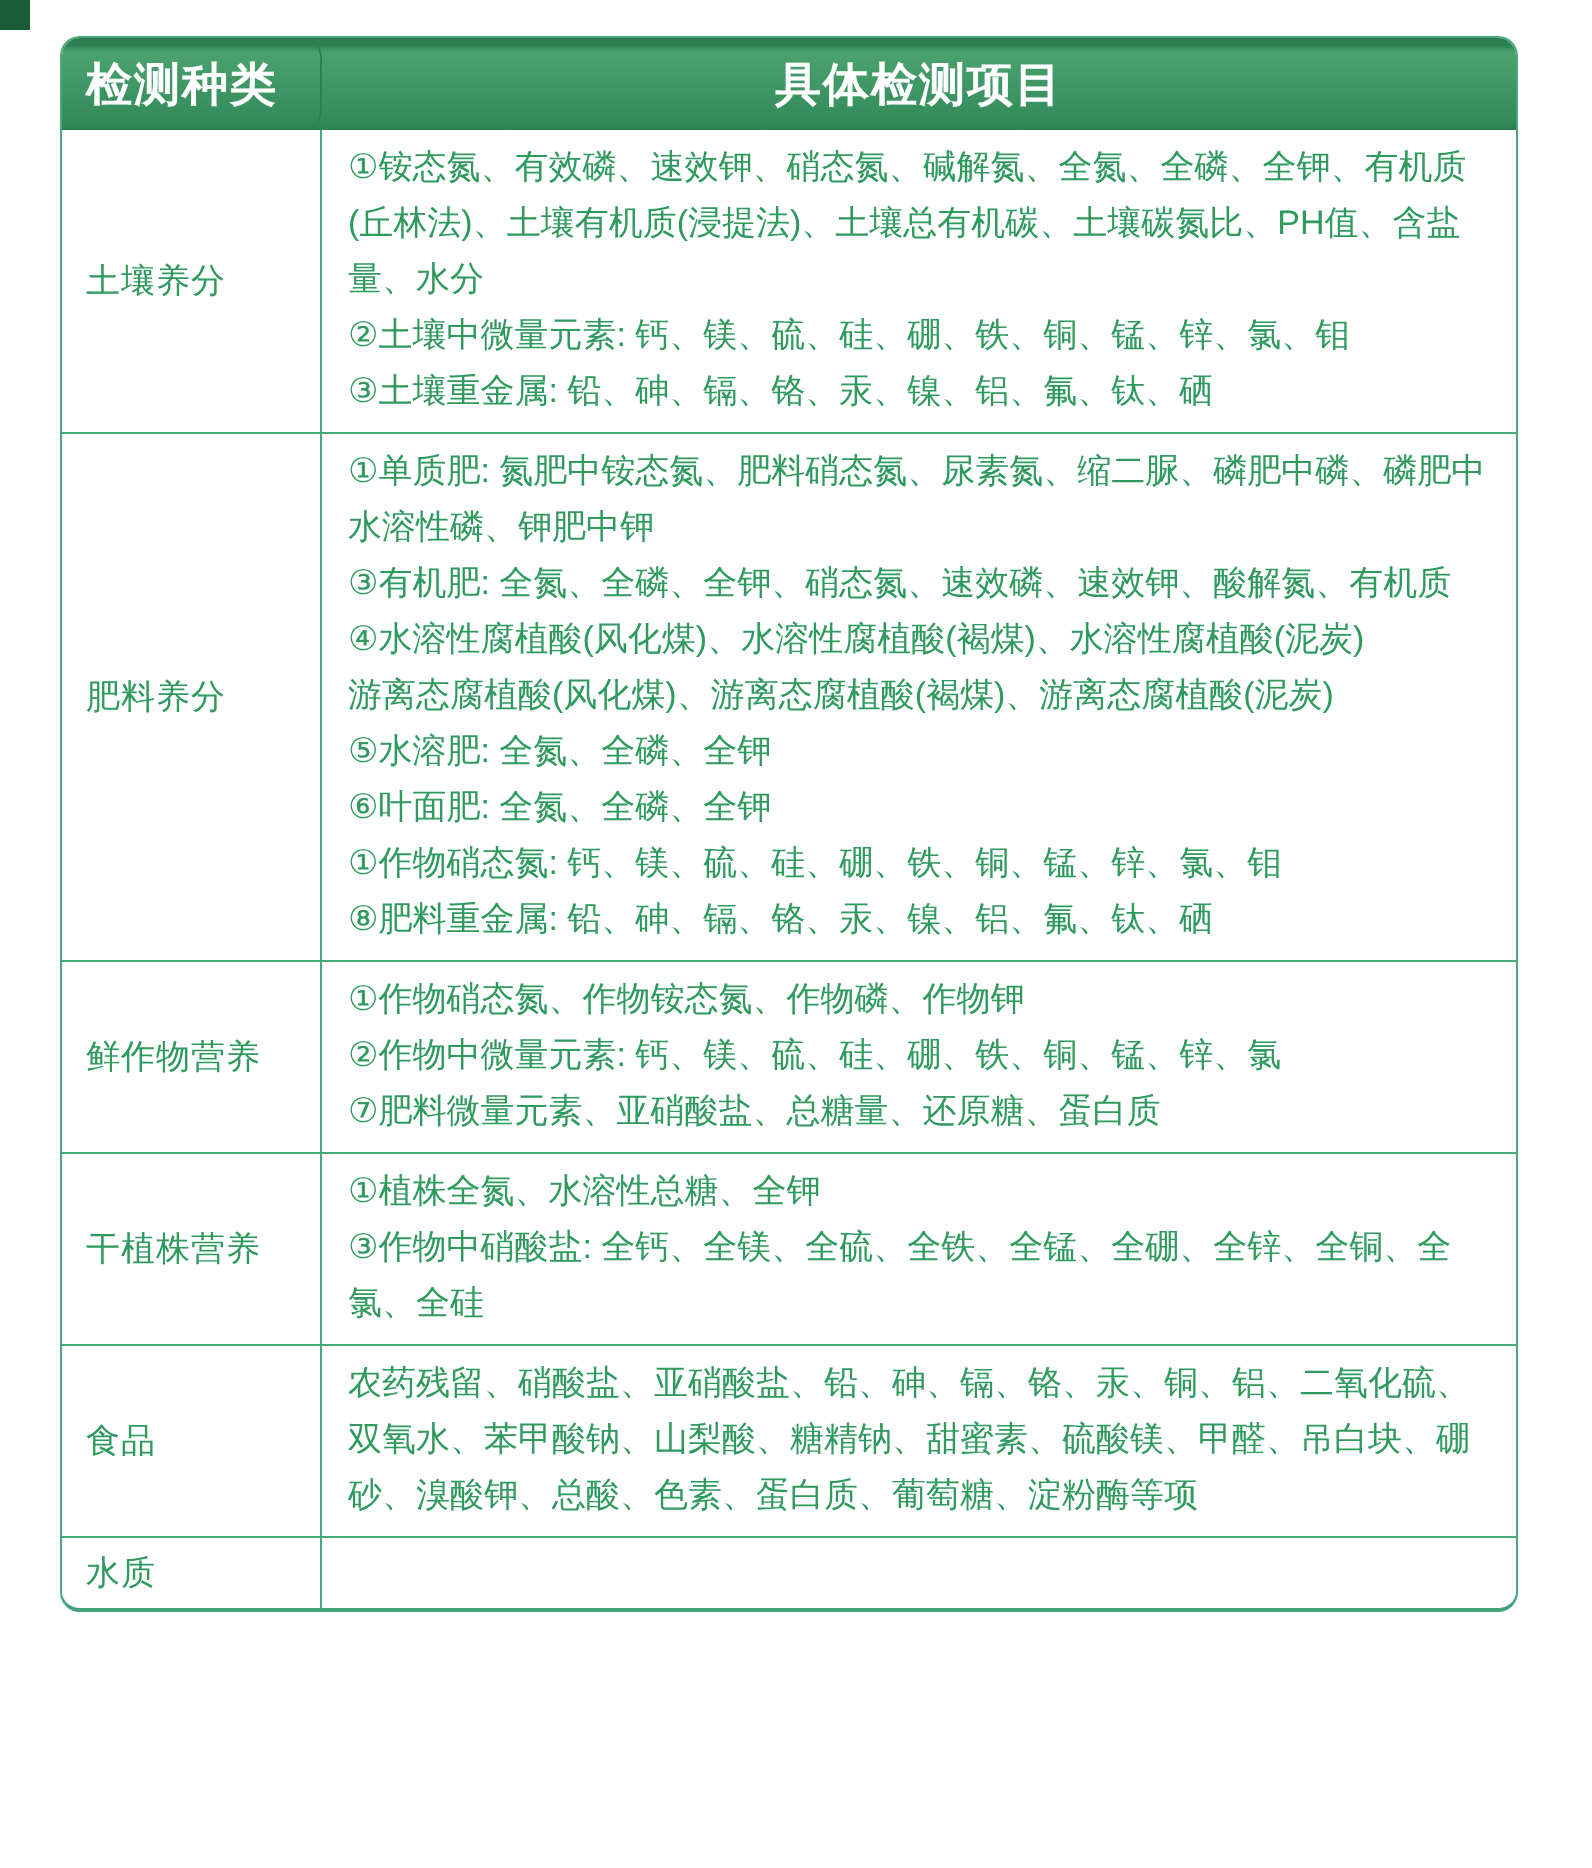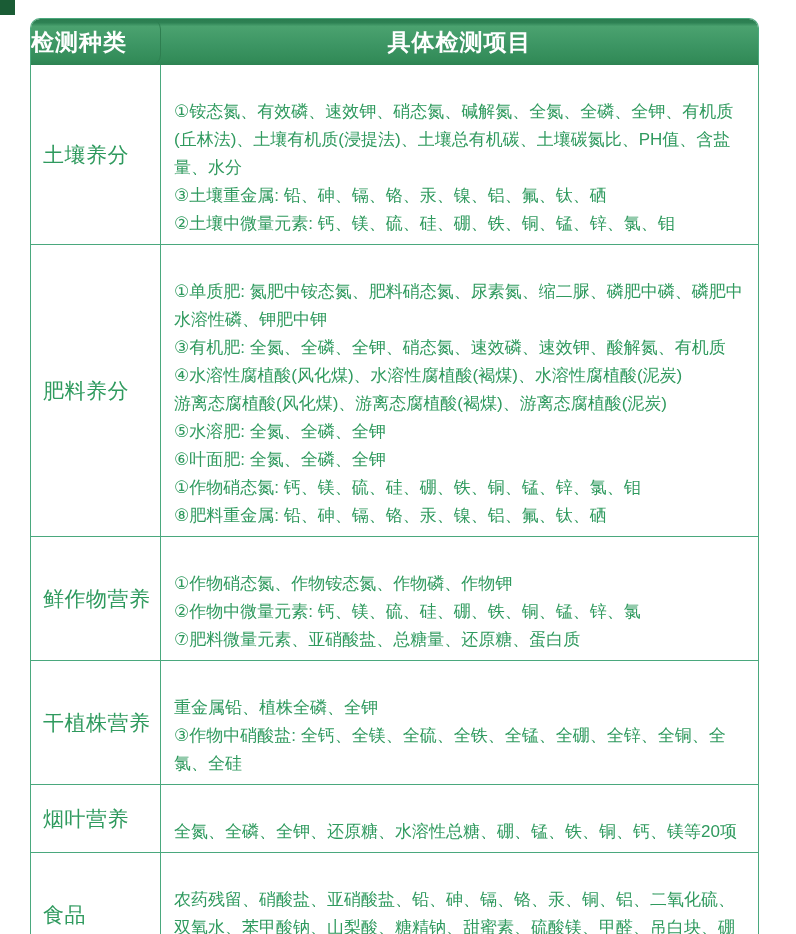--- a/index.html
+++ b/index.html
@@ -41,20 +41,21 @@
     color: #ffffff;
     font-weight: bold;
     font-size: 23px;
     letter-spacing: 1px;
   }
   .header-cat {
     width: 130px;
     flex: 0 0 130px;
     display: flex;
     align-items: center;
+    padding-left: 12px;
     box-sizing: border-box;
     border-right: 1px solid #2e7e50;
     border-radius: 10px;
   }
   .header-items {
     flex: 1;
     display: flex;
     align-items: center;
     justify-content: center;
   }
@@ -64,53 +65,52 @@
   }
   .row:first-child { border-top: none; }
   .cat-cell {
     width: 130px;
     flex: 0 0 130px;
     display: flex;
     align-items: center;
     padding: 6px 4px 6px 12px;
     box-sizing: border-box;
     border-right: 1px solid #4aa87d;
-    font-size: 21px;
+    font-size: 17px;
     color: #2f9a5e;
     letter-spacing: 0.5px;
   }
   .items-cell {
     flex: 1;
     padding: 5px 14px 6px 13px;
     font-size: 17px;
     line-height: 28px;
     color: #2f9a5e;
-    margin-top: 28px;
   }
   .detail-item {
     margin: 0;
   }
 </style>
 </head>
 <body>
 
 <div class="corner-accent"></div>
 
 <div class="spec-table">
   <div class="table-header">
     <div class="header-cat">检测种类</div>
     <div class="header-items">具体检测项目</div>
   </div>
   <div id="table-body">
       <div class="row">
         <div class="cat-cell">土壤养分</div>
         <div class="items-cell">
           <div class="detail-item">①铵态氮、有效磷、速效钾、硝态氮、碱解氮、全氮、全磷、全钾、有机质(丘林法)、土壤有机质(浸提法)、土壤总有机碳、土壤碳氮比、PH值、含盐量、水分</div>
+          <div class="detail-item">②土壤中微量元素: 钙、镁、硫、硅、硼、铁、铜、锰、锌、氯、钼</div>
           <div class="detail-item">③土壤重金属: 铅、砷、镉、铬、汞、镍、铝、氟、钛、硒</div>
-          <div class="detail-item">②土壤中微量元素: 钙、镁、硫、硅、硼、铁、铜、锰、锌、氯、钼</div>
         </div>
       </div>
       <div class="row">
         <div class="cat-cell">肥料养分</div>
         <div class="items-cell">
           <div class="detail-item">①单质肥: 氮肥中铵态氮、肥料硝态氮、尿素氮、缩二脲、磷肥中磷、磷肥中水溶性磷、钾肥中钾</div>
           <div class="detail-item">③有机肥: 全氮、全磷、全钾、硝态氮、速效磷、速效钾、酸解氮、有机质</div>
           <div class="detail-item">④水溶性腐植酸(风化煤)、水溶性腐植酸(褐煤)、水溶性腐植酸(泥炭)</div>
           <div class="detail-item">游离态腐植酸(风化煤)、游离态腐植酸(褐煤)、游离态腐植酸(泥炭)</div>
           <div class="detail-item">⑤水溶肥: 全氮、全磷、全钾</div>
@@ -123,28 +123,22 @@
         <div class="cat-cell">鲜作物营养</div>
         <div class="items-cell">
           <div class="detail-item">①作物硝态氮、作物铵态氮、作物磷、作物钾</div>
           <div class="detail-item">②作物中微量元素: 钙、镁、硫、硅、硼、铁、铜、锰、锌、氯</div>
           <div class="detail-item">⑦肥料微量元素、亚硝酸盐、总糖量、还原糖、蛋白质</div>
         </div>
       </div>
       <div class="row">
         <div class="cat-cell">干植株营养</div>
         <div class="items-cell">
-          <div class="detail-item">重金属铅、植株全磷、全钾</div>
+          <div class="detail-item">①植株全氮、水溶性总糖、全钾</div>
           <div class="detail-item">③作物中硝酸盐: 全钙、全镁、全硫、全铁、全锰、全硼、全锌、全铜、全氯、全硅</div>
-        </div>
-      </div>
-      <div class="row">
-        <div class="cat-cell">烟叶营养</div>
-        <div class="items-cell">
-          <div class="detail-item">全氮、全磷、全钾、还原糖、水溶性总糖、硼、锰、铁、铜、钙、镁等20项</div>
         </div>
       </div>
       <div class="row">
         <div class="cat-cell">食品</div>
         <div class="items-cell">
           <div class="detail-item">农药残留、硝酸盐、亚硝酸盐、铅、砷、镉、铬、汞、铜、铝、二氧化硫、双氧水、苯甲酸钠、山梨酸、糖精钠、甜蜜素、硫酸镁、甲醛、吊白块、硼砂、溴酸钾、总酸、色素、蛋白质、葡萄糖、淀粉酶等项</div>
         </div>
       </div>
       <div class="row">
         <div class="cat-cell">水质</div>

